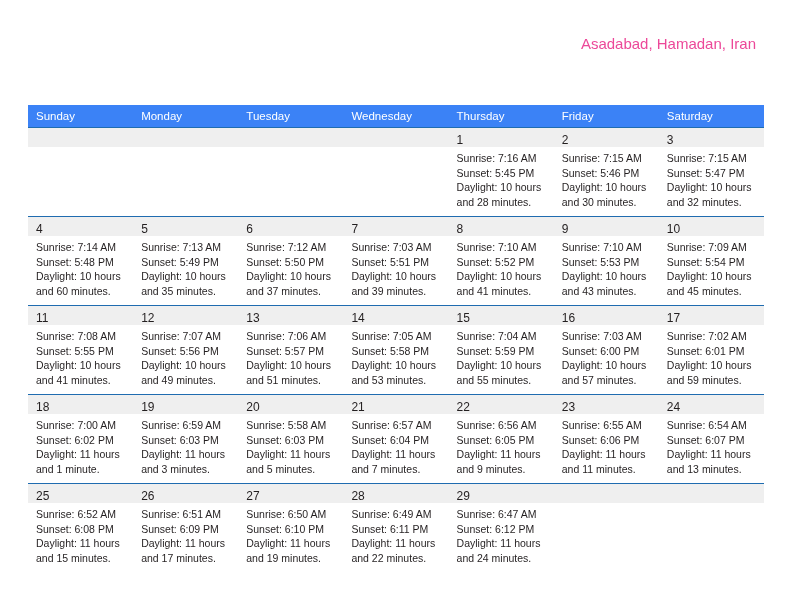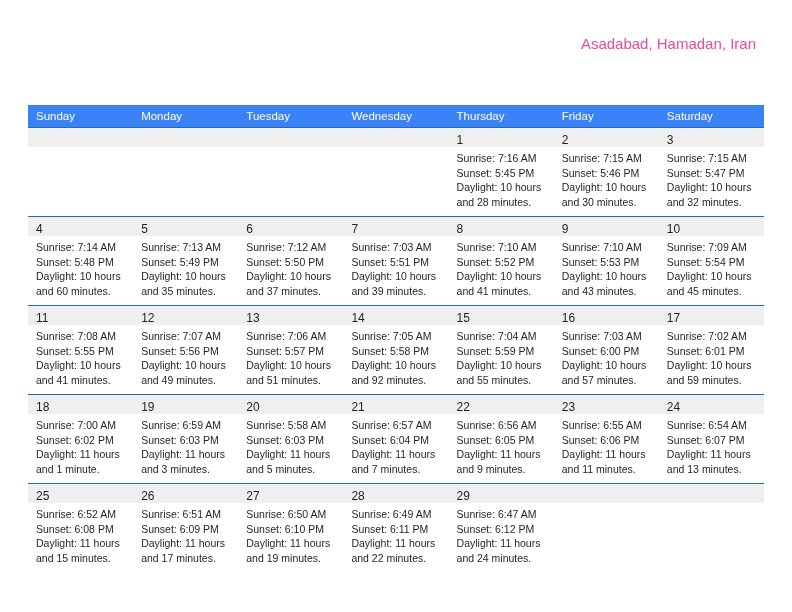--- a/index.html
+++ b/index.html
@@ -319,21 +319,21 @@
               <div>Daylight: 10 hours</div>
               <div>and 51 minutes.</div>
             </div>
           </td>
           <td>
             <div class="daynum-band"><span class="daynum">14</span></div>
             <div class="cell-body">
               <div>Sunrise: 7:05 AM</div>
               <div>Sunset: 5:58 PM</div>
               <div>Daylight: 10 hours</div>
-              <div>and 92 minutes.</div>
+              <div>and 53 minutes.</div>
             </div>
           </td>
           <td>
             <div class="daynum-band"><span class="daynum">15</span></div>
             <div class="cell-body">
               <div>Sunrise: 7:04 AM</div>
               <div>Sunset: 5:59 PM</div>
               <div>Daylight: 10 hours</div>
               <div>and 55 minutes.</div>
             </div>

